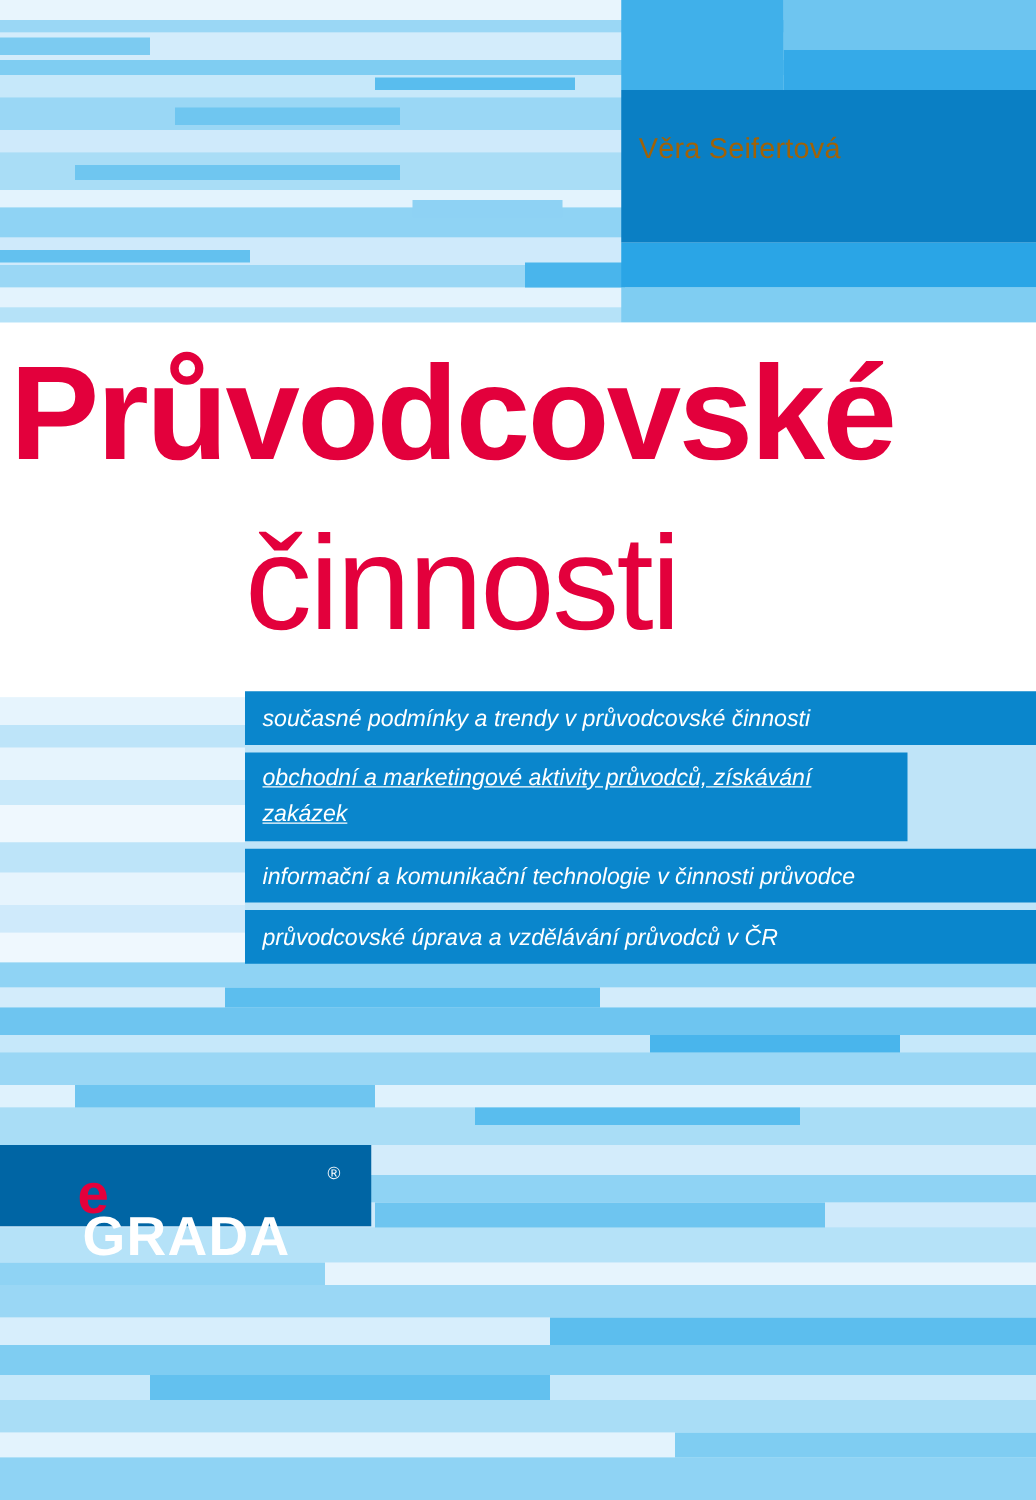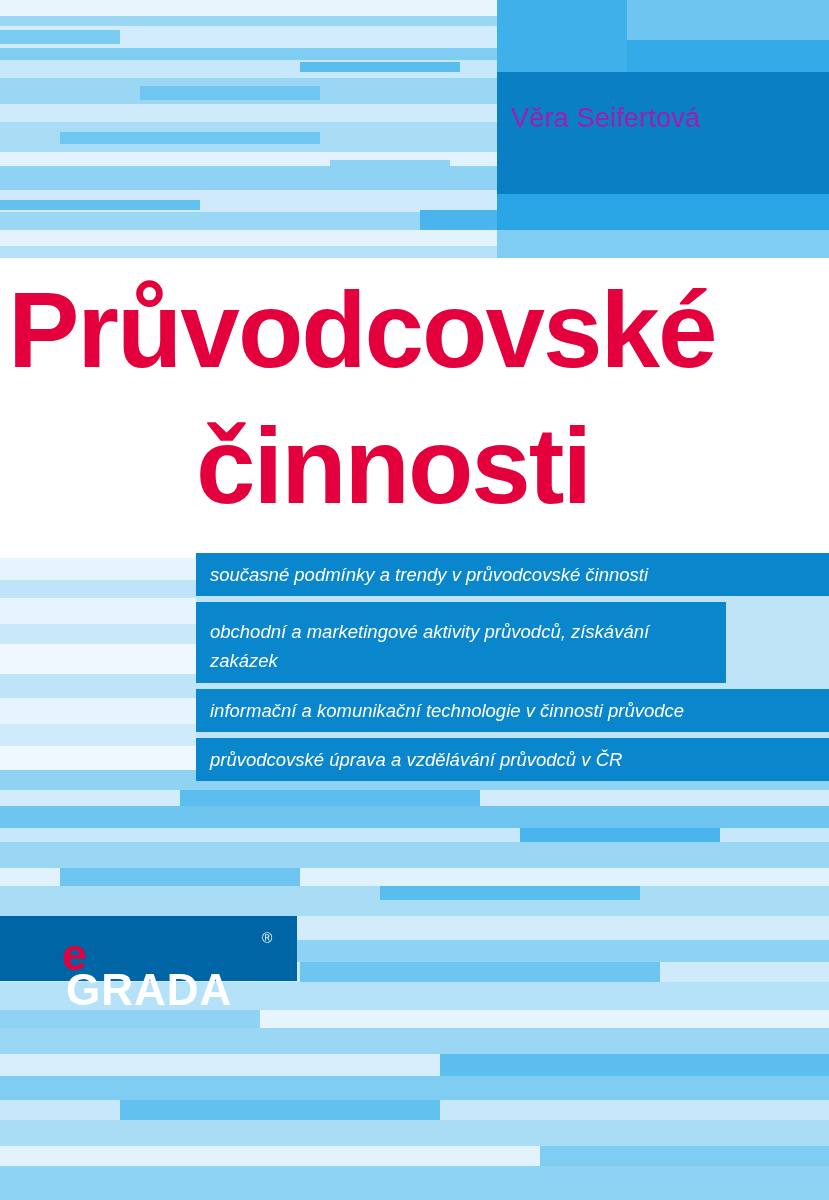--- a/index.html
+++ b/index.html
@@ -33,22 +33,22 @@
     top: 72px;
     width: 332px;
     height: 122px;
     background: #0a7fc4;
   }
   .author-lines {
     position: absolute;
     left: 511px;
     top: 100px;
     width: 318px;
-    color: #a21caf;
-    font-size: 27px;
+    color: #a16207;
+    font-size: 23px;
     line-height: 36px;
     letter-spacing: 0.2px;
   }
   .author-lines div {
     white-space: nowrap;
   }
 
   
   .title-white-band {
     position: absolute;
@@ -69,21 +69,21 @@
     line-height: 112px;
     letter-spacing: -2px;
     white-space: nowrap;
   }
   .title-sub {
     position: absolute;
     left: 196px;
     top: 410px;
     color: #e3003c;
     font-size: 107px;
-    font-weight: bold;
+    font-weight: normal;
     line-height: 112px;
     letter-spacing: -2px;
     white-space: nowrap;
     text-align: right;
   }
 
   
   .bullets {
     position: absolute;
     left: 196px;
@@ -95,22 +95,23 @@
     background: #0a86cc;
     color: #ffffff;
     font-size: 18.5px;
     line-height: 29px;
     padding: 7px 10px 7px 14px;
     margin-bottom: 6px;
     font-style: italic;
     box-sizing: border-box;
   }
   .bullet.two-line {
-    padding-top: 15px;
+    padding-top: 5px;
     padding-bottom: 8px;
+    text-decoration: underline;
   }
 
   
   .logo-box {
     position: absolute;
     left: 0;
     top: 916px;
     width: 297px;
     height: 65px;
     background: #0065a4;

